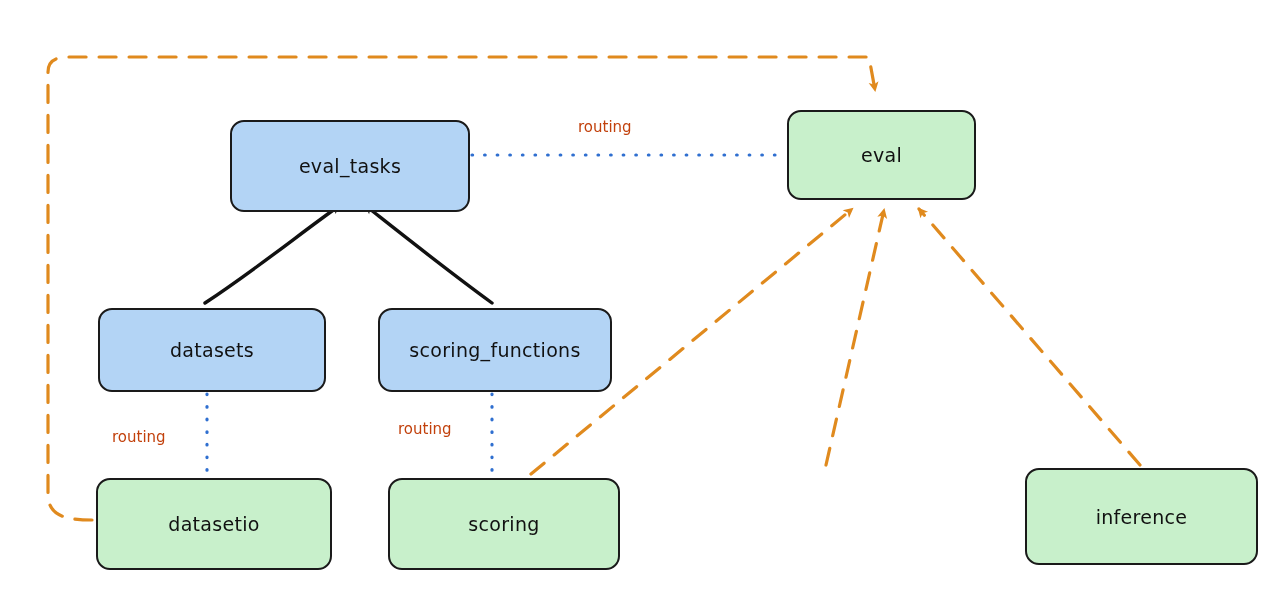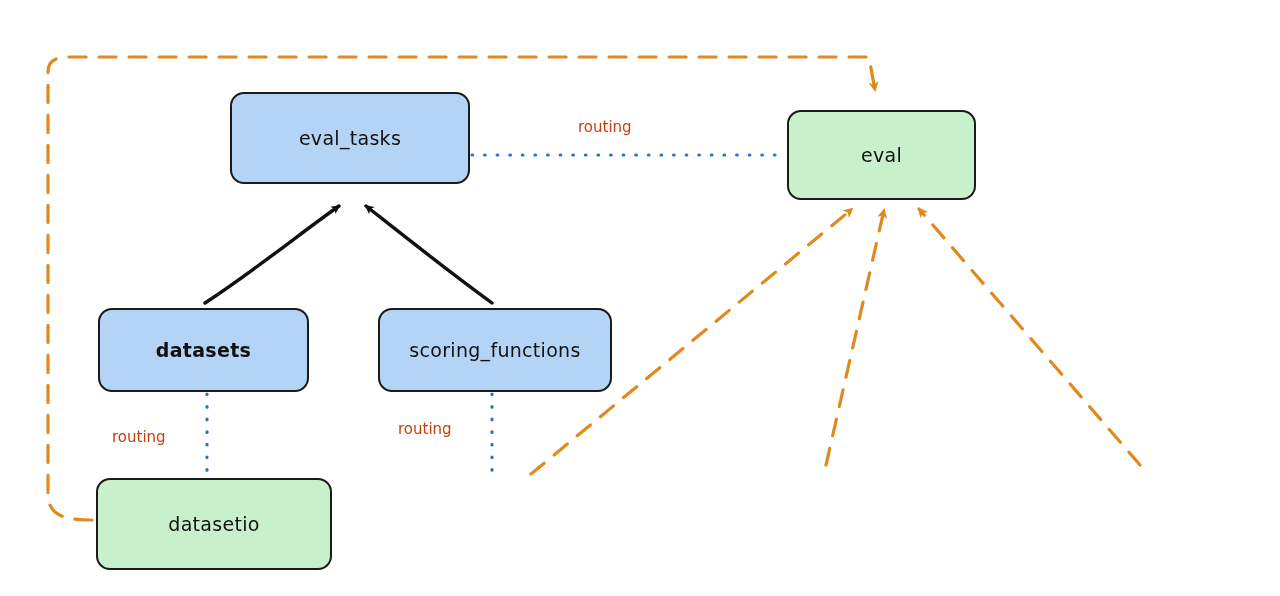--- a/index.html
+++ b/index.html
@@ -52,40 +52,46 @@
       <path d="M531,474 L852,209" fill="none" stroke="#e08a1e" stroke-width="3.2" stroke-linecap="round" stroke-dasharray="17 13" marker-end="url(#arrow-orange)"></path>
     </g>
     <g>
       <path d="M826,465 L884,210" fill="none" stroke="#e08a1e" stroke-width="3.2" stroke-linecap="round" stroke-dasharray="17 13" marker-end="url(#arrow-orange)"></path>
     </g>
     <g>
       <path d="M1140,465 L919,209" fill="none" stroke="#e08a1e" stroke-width="3.2" stroke-linecap="round" stroke-dasharray="17 13" marker-end="url(#arrow-orange)"></path>
     </g>
   </svg>
 
-  <div class="node blue" style="left:230px;top:92px;width:240px;height:92px;">
+  <div class="node blue" style="left:230px;top:120px;width:240px;height:92px;">
     <span class="lbl">eval_tasks</span>
   </div>
 
   <div class="node green" style="left:787px;top:110px;width:189px;height:90px;">
     <span class="lbl">eval</span>
   </div>
 
-  <div class="node blue" style="left:98px;top:308px;width:211px;height:84px;font-weight:bold;">
+  <div class="node blue" style="left:98px;top:308px;width:228px;height:84px;">
     <span class="lbl">datasets</span>
   </div>
 
   <div class="node green" style="left:96px;top:478px;width:236px;height:92px;">
     <span class="lbl">datasetio</span>
   </div>
 
   <div class="node blue" style="left:378px;top:308px;width:234px;height:84px;">
     <span class="lbl">scoring_functions</span>
   </div>
 
+  <div class="node green" style="left:388px;top:478px;width:232px;height:92px;">
+    <span class="lbl">scoring</span>
+  </div>
 
 
+  <div class="node green" style="left:1025px;top:468px;width:233px;height:97px;">
+    <span class="lbl">inference</span>
+  </div>
 
   <div class="edge-label" style="left:578px;top:118px;">routing</div>
   <div class="edge-label" style="left:112px;top:428px;">routing</div>
   <div class="edge-label" style="left:398px;top:420px;">routing</div>
 
 </div>
 
 </body></html>

